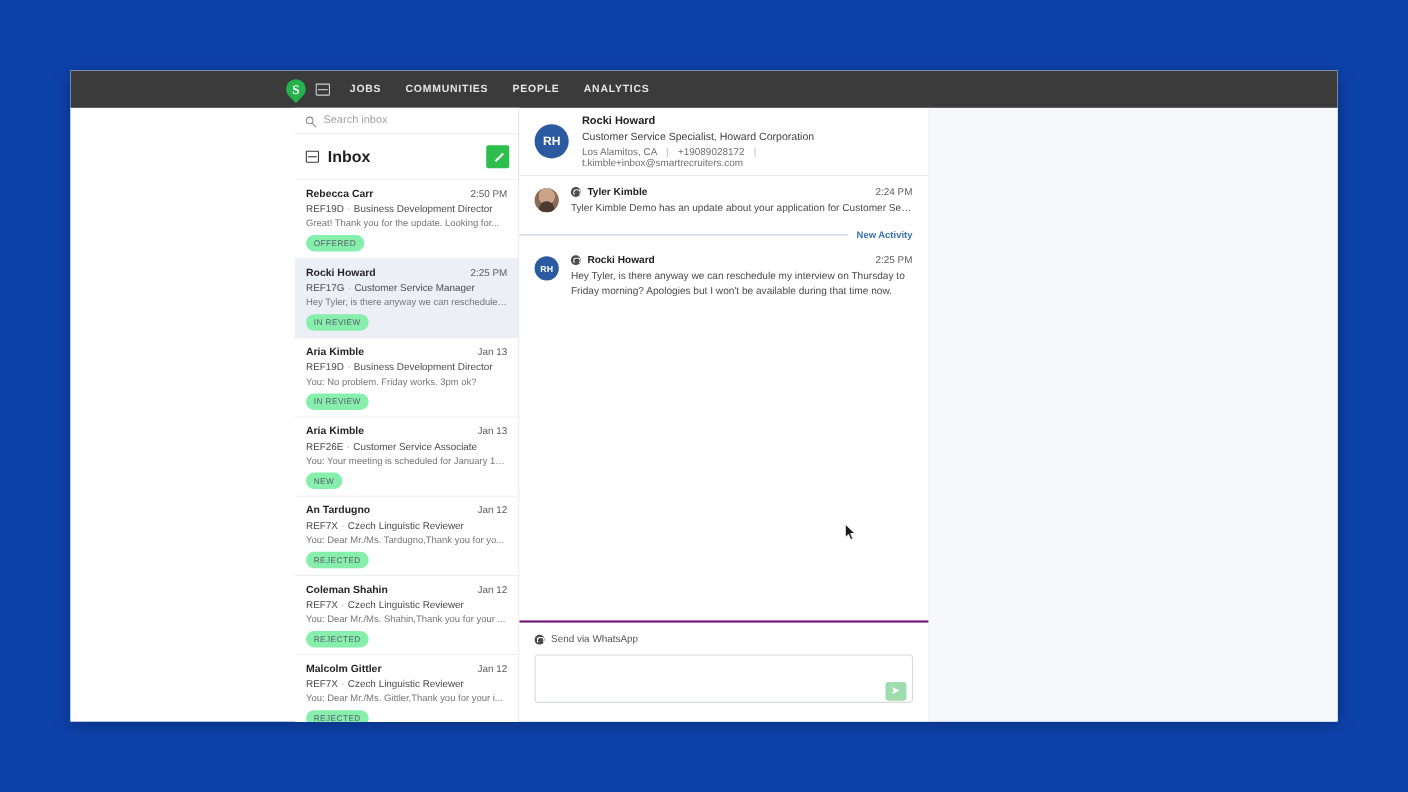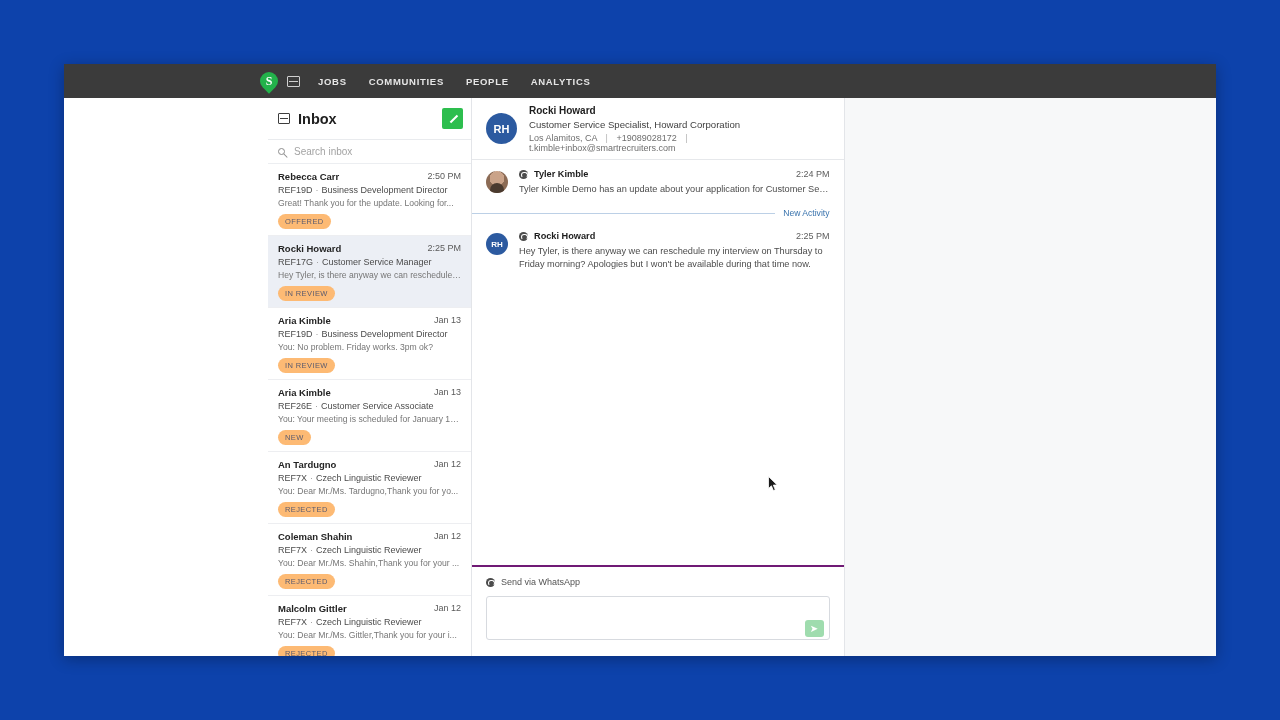--- a/index.html
+++ b/index.html
@@ -216,21 +216,21 @@
   .thread-name {
     font-size: 9.5px; font-weight: bold; color: #242424; flex: 1;
     white-space: nowrap; overflow: hidden; text-overflow: ellipsis;
   }
   .thread-time { font-size: 9px; color: #5a5a5a; margin-left: 6px; white-space: nowrap; }
   .thread-sub { font-size: 9px; color: #4b4b4b; margin-top: 3px; white-space: nowrap; overflow: hidden; text-overflow: ellipsis; }
   .thread-sub .dot { color: #9a9a9a; margin: 0 3px; }
   .thread-snippet { font-size: 8.6px; color: #767676; margin-top: 3px; white-space: nowrap; overflow: hidden; text-overflow: ellipsis; }
   .badge {
     display: inline-block; margin-top: 6px;
-    background: #fdba74; color: #5b5b6e;
+    background: #86efac; color: #5b5b6e;
     font-size: 7.5px; letter-spacing: 0.4px;
     padding: 3px 7px; border-radius: 9px;
   }
 
   
   #convo-pane {
     flex: 1; display: flex; flex-direction: column;
     min-width: 0; background: #fff;
     border-right: 1px solid #e3e5e9;
     max-width: 548px;
@@ -287,21 +287,21 @@
   .msg-time { font-size: 9px; color: #5c5c5c; margin-left: 8px; }
   .msg-text {
     font-size: 9.2px; color: #4c4c4c; margin-top: 4px; line-height: 1.42;
   }
   .msg-text.truncate { white-space: nowrap; overflow: hidden; text-overflow: ellipsis; }
 
   #new-activity-divider {
     display: flex; align-items: center; padding: 0 14px 0 0; margin: 2px 0 4px 0;
   }
   #new-activity-divider .rule { flex: 1; height: 1px; background: #bcd0e6; }
-  #new-activity-label { font-size: 8.6px; color: #3973ad; margin-left: 8px; white-space: nowrap; }
+  #new-activity-label { font-size: 8.6px; color: #3973ad; margin-left: 8px; white-space: nowrap; font-weight: bold; }
 
   #composer {
     flex: 0 0 auto; border-top: 2px solid #701a75;
     padding: 10px 14px 12px 14px; background: #fff;
   }
   #composer-channel { display: flex; align-items: center; margin-bottom: 9px; }
   #composer-channel-label { font-size: 9px; color: #545454; }
   #composer-box { position: relative; }
   #composer-input {
     width: 100%; height: 44px;
@@ -343,30 +343,30 @@
       <div class="nav-link">JOBS</div>
       <div class="nav-link">COMMUNITIES</div>
       <div class="nav-link">PEOPLE</div>
       <div class="nav-link">ANALYTICS</div>
     </div>
   </div>
 
   <div id="content">
 
     <div id="inbox-pane">
+      <div id="inbox-search-row">
+        <span class="isearch-mag"></span>
+        <input id="inbox-search" value="" placeholder="Search inbox" style="">
+      </div>
       <div id="inbox-header">
         <div class="inbox-title-icon"></div>
         <div id="inbox-title">Inbox</div>
         <div class="compose-btn">
           <span class="pencil"></span>
         </div>
-      </div>
-      <div id="inbox-search-row">
-        <span class="isearch-mag"></span>
-        <input id="inbox-search" value="" placeholder="Search inbox" style="">
       </div>
       <div id="thread-list">
           <div class="thread"><div class="thread-top">
               <span class="thread-name">Rebecca Carr</span>
               <span class="thread-time">2:50 PM</span>
             </div><div class="thread-sub"><span>REF19D</span><span class="dot">·</span><span>Business Development Director</span></div><div class="thread-snippet">Great! Thank you for the update. Looking for...</div><div class="badge">OFFERED</div></div>
           <div class="thread selected"><div class="thread-top">
               <span class="thread-name">Rocki Howard</span>
               <span class="thread-time">2:25 PM</span>
             </div><div class="thread-sub"><span>REF17G</span><span class="dot">·</span><span>Customer Service Manager</span></div><div class="thread-snippet">Hey Tyler, is there anyway we can reschedule ...</div><div class="badge">IN REVIEW</div></div>

